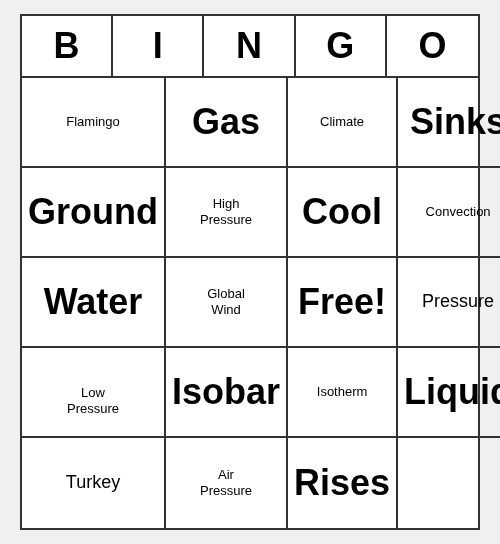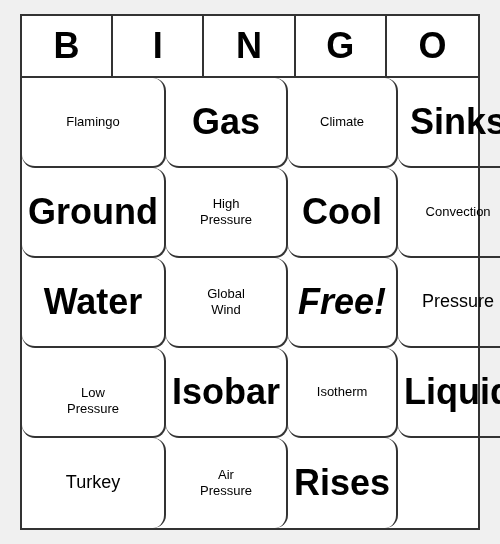--- a/index.html
+++ b/index.html
@@ -53,21 +53,20 @@
     .bingo-cell {
       border-right: 2px solid #333;
       border-bottom: 2px solid #333;
       display: flex;
       justify-content: center;
       align-items: center;
       text-align: center;
       min-height: 90px;
       padding: 6px;
       line-height: 1.2;
-      border-radius: 13px;
     }
 
     .bingo-cell:nth-child(5n) {
       border-right: none;
     }
 
     .bingo-cell:nth-child(n+21) {
       border-bottom: none;
     }
 
@@ -135,21 +134,21 @@
         <span class="text-xlarge" style="white-space: pre-line;">Pie</span>
       </div>
       <div class="bingo-cell">
         <span class="text-xlarge" style="white-space: pre-line;">Water</span>
       </div>
       <div class="bingo-cell">
         <span class="text-small" style="white-space: pre-line;">Global
 Wind</span>
       </div>
       <div class="bingo-cell">
-        <span class="text-xlarge" style="white-space: pre-line; font-style: italic;">Free!</span>
+        <span class="text-xlarge" style="white-space: pre-line;">Free!</span>
       </div>
       <div class="bingo-cell">
         <span class="text-medium" style="white-space: pre-line;">Pressure</span>
       </div>
       <div class="bingo-cell">
         <span class="text-small" style="white-space: pre-line;">Convection Cells</span>
       </div>
       <div class="bingo-cell">
         <span class="text-small" style="white-space: pre-line; margin-top: 18px;">Low
 Pressure</span>

